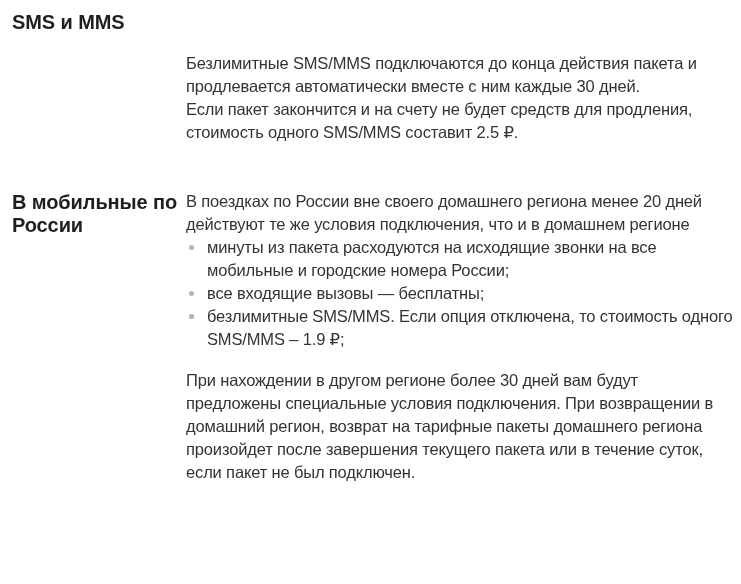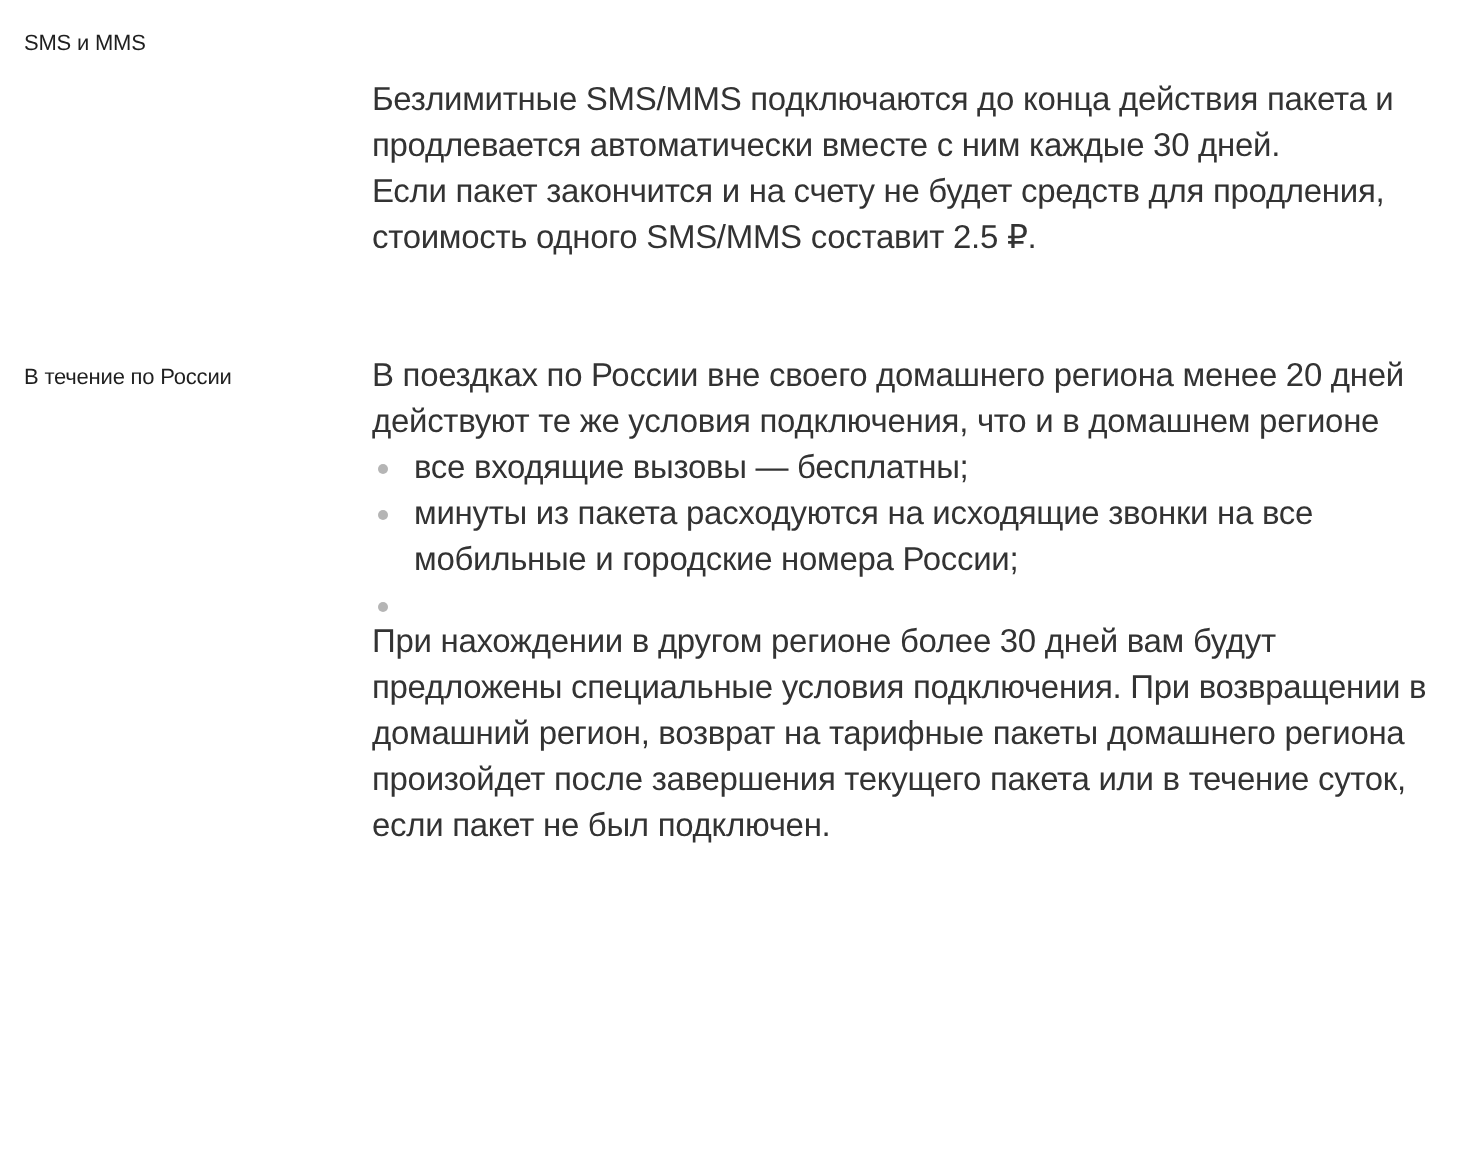--- a/index.html
+++ b/index.html
@@ -23,29 +23,29 @@
     letter-spacing: -0.15px;
     padding: 10px 4px 0 12px;
   }
   .row {
     display: grid;
     grid-template-columns: 174px 1fr;
     align-items: start;
   }
   .row-gap { margin-top: 46px; }
   .row-label {
-    font-weight: normal;
-    font-size: 11px;
+    font-weight: bold;
+    font-size: 20px;
     color: var(--label);
     padding-top: 1px;
     letter-spacing: -0.1px;
   }
   .content { max-width: 557px; }
   .para { white-space: pre-line; }
-  .para-gap { margin-top: 29px; }
+  .para-gap { margin-top: 42px; }
   .outro-gap { margin-top: 18px; }
   ul.bullets { list-style: none; }
   ul.bullets li {
     position: relative;
     padding-left: 21px;
   }
   .dot {
     position: absolute;
     left: 3px;
     top: 9px;
@@ -62,33 +62,37 @@
 
   <section class="row">
     <div class="row-label">SMS и MMS</div>
     <div class="content">
       <p class="para para-gap">Безлимитные SMS/MMS подключаются до конца действия пакета и продлевается автоматически вместе с ним каждые 30 дней.
 Если пакет закончится и на счету не будет средств для продления, стоимость одного SMS/MMS составит 2.5 ₽.</p>
     </div>
   </section>
 
   <section class="row row-gap">
-    <div class="row-label">В течение по России</div>
+    <div class="row-label">В мобильные по России</div>
     <div class="content">
       <p class="para">В поездках по России вне своего домашнего региона менее 20 дней действуют те же условия подключения, что и в домашнем регионе</p>
       <ul class="bullets">
+        <li>
+          <span class="dot"></span>
+          <span>минуты из пакета расходуются на исходящие звонки на все мобильные и городские номера России;</span>
+        </li>
         <li>
           <span class="dot"></span>
           <span>все входящие вызовы — бесплатны;</span>
         </li>
         <li>
           <span class="dot"></span>
-          <span>минуты из пакета расходуются на исходящие звонки на все мобильные и городские номера России;</span>
         </li>
         <li>
           <span class="dot"></span>
+          <span>безлимитные SMS/MMS. Если опция отключена, то стоимость одного SMS/MMS – 1.9 ₽;</span>
         </li>
       </ul>
       <p class="para outro-gap">При нахождении в другом регионе более 30 дней вам будут предложены специальные условия подключения. При возвращении в домашний регион, возврат на тарифные пакеты домашнего региона произойдет после завершения текущего пакета или в течение суток, если пакет не был подключен.</p>
     </div>
   </section>
 
 </div>
 
 </body></html>

